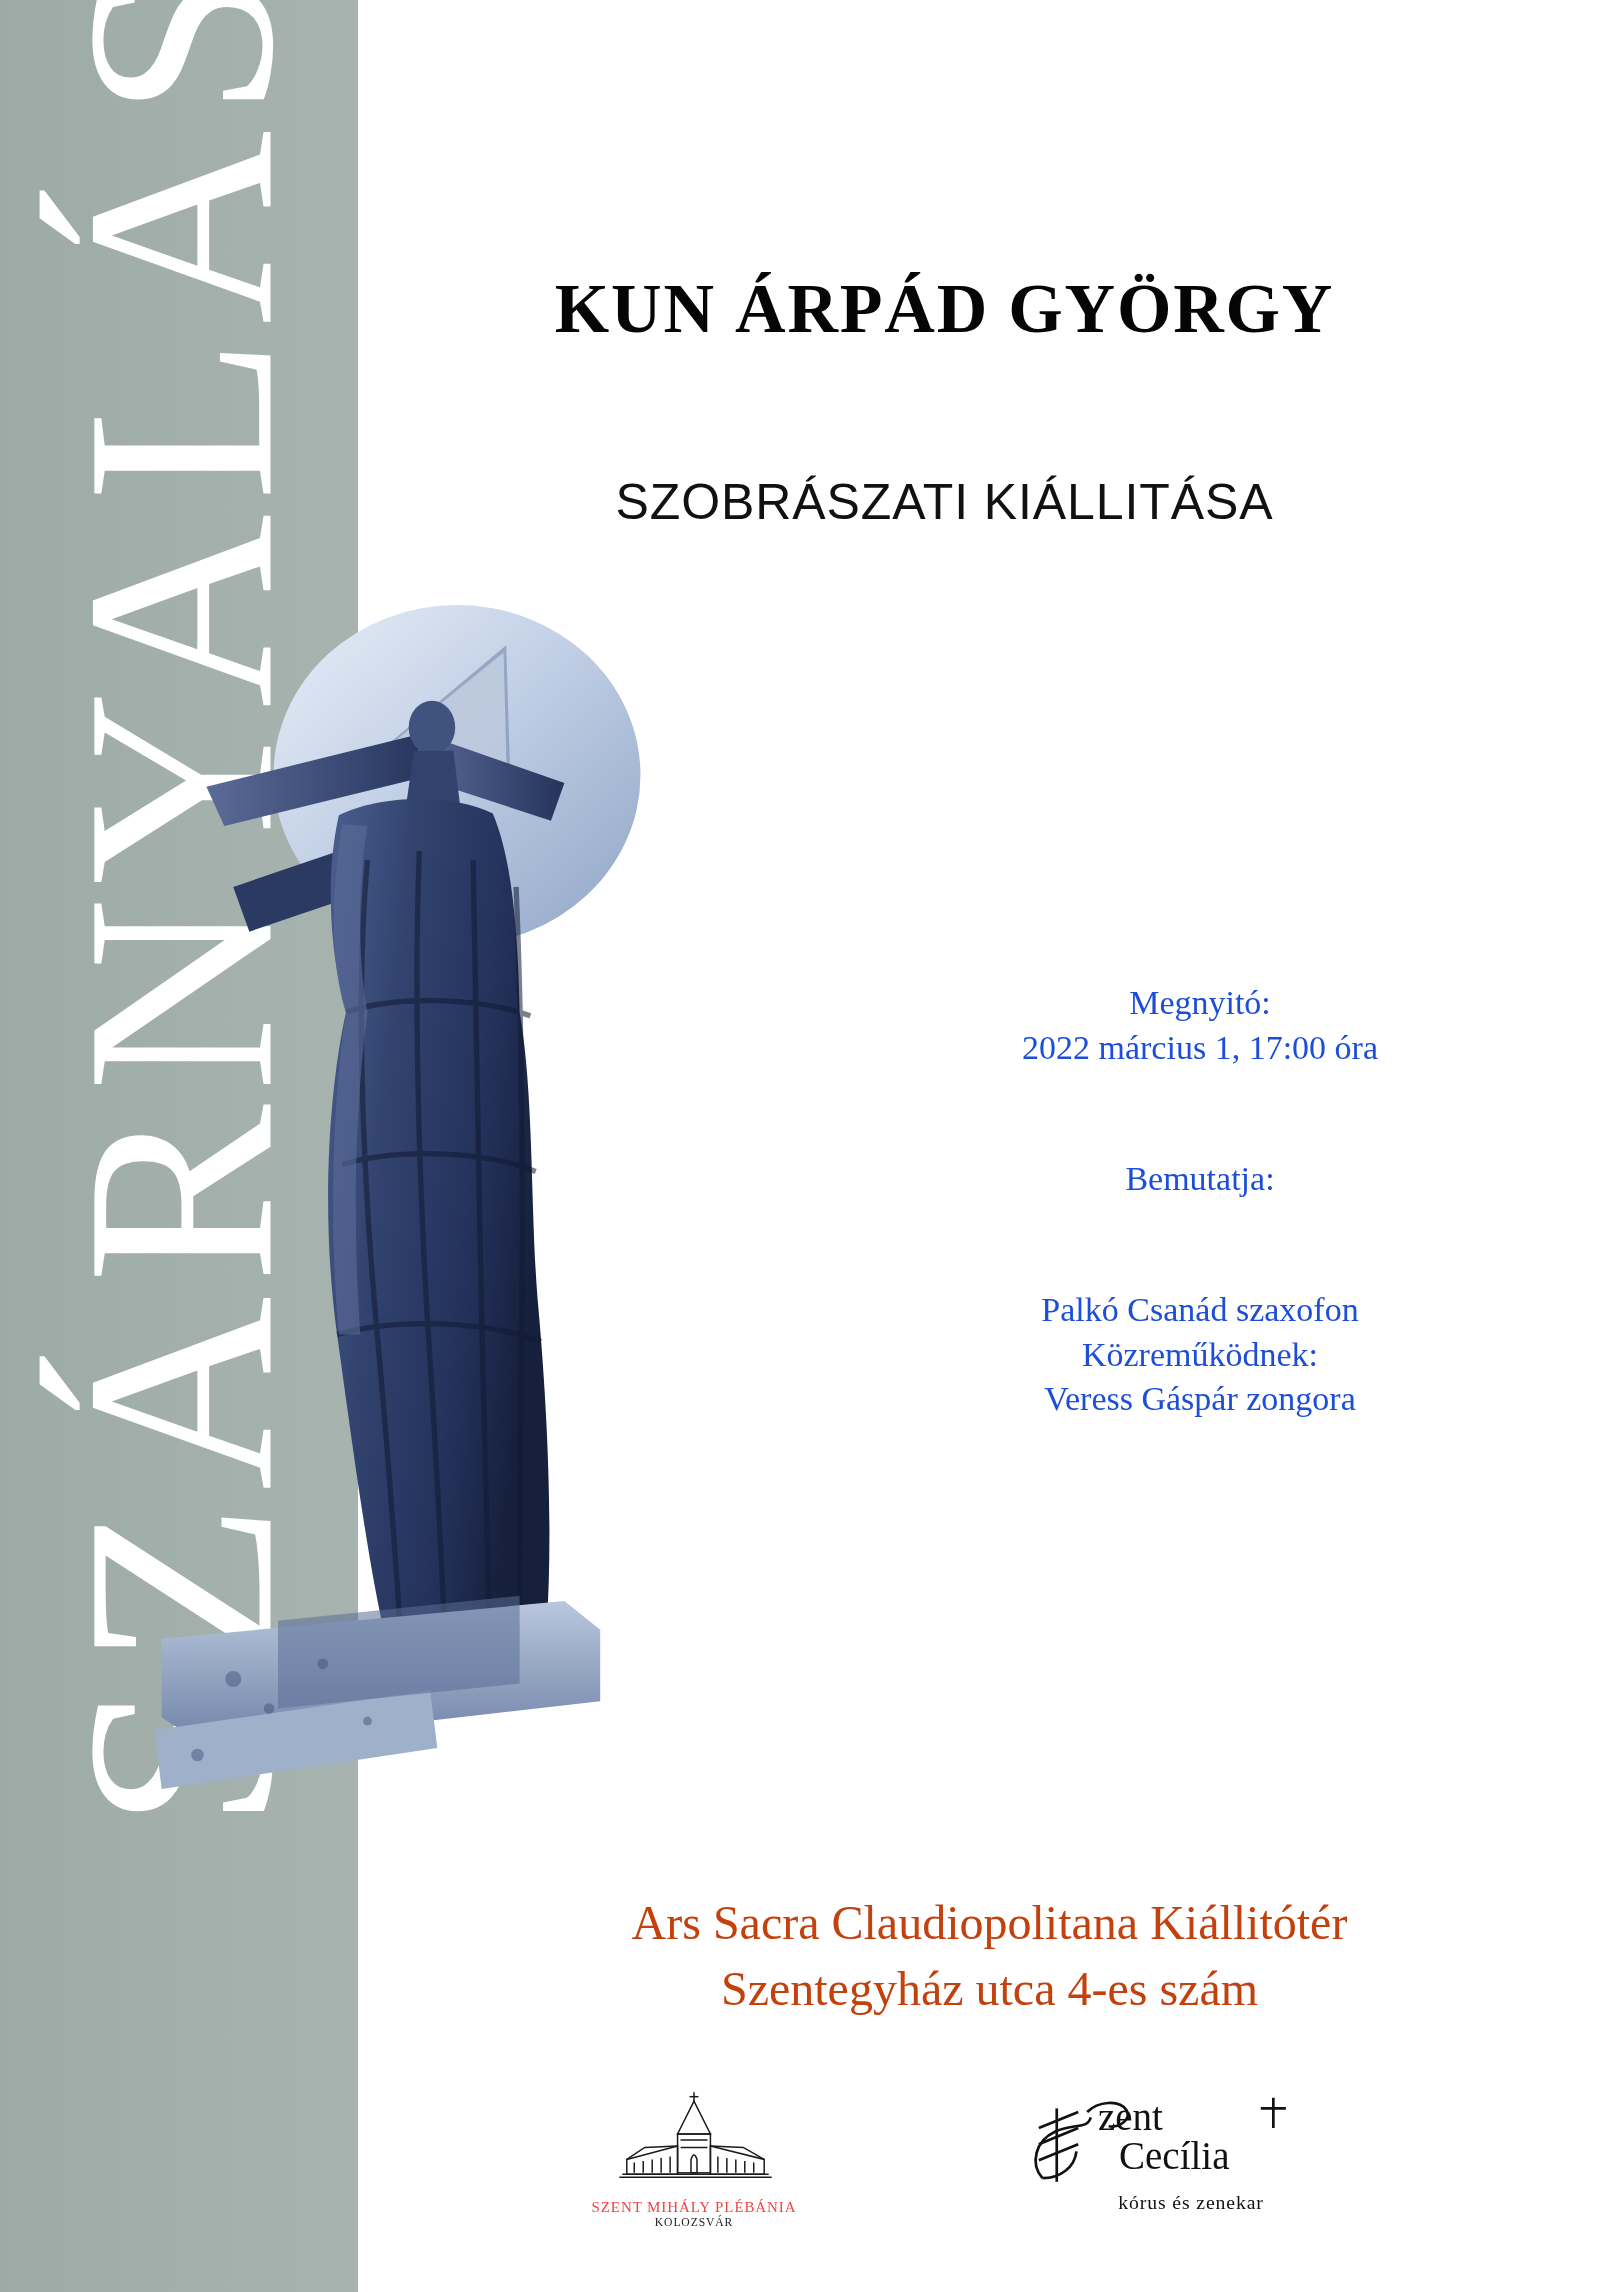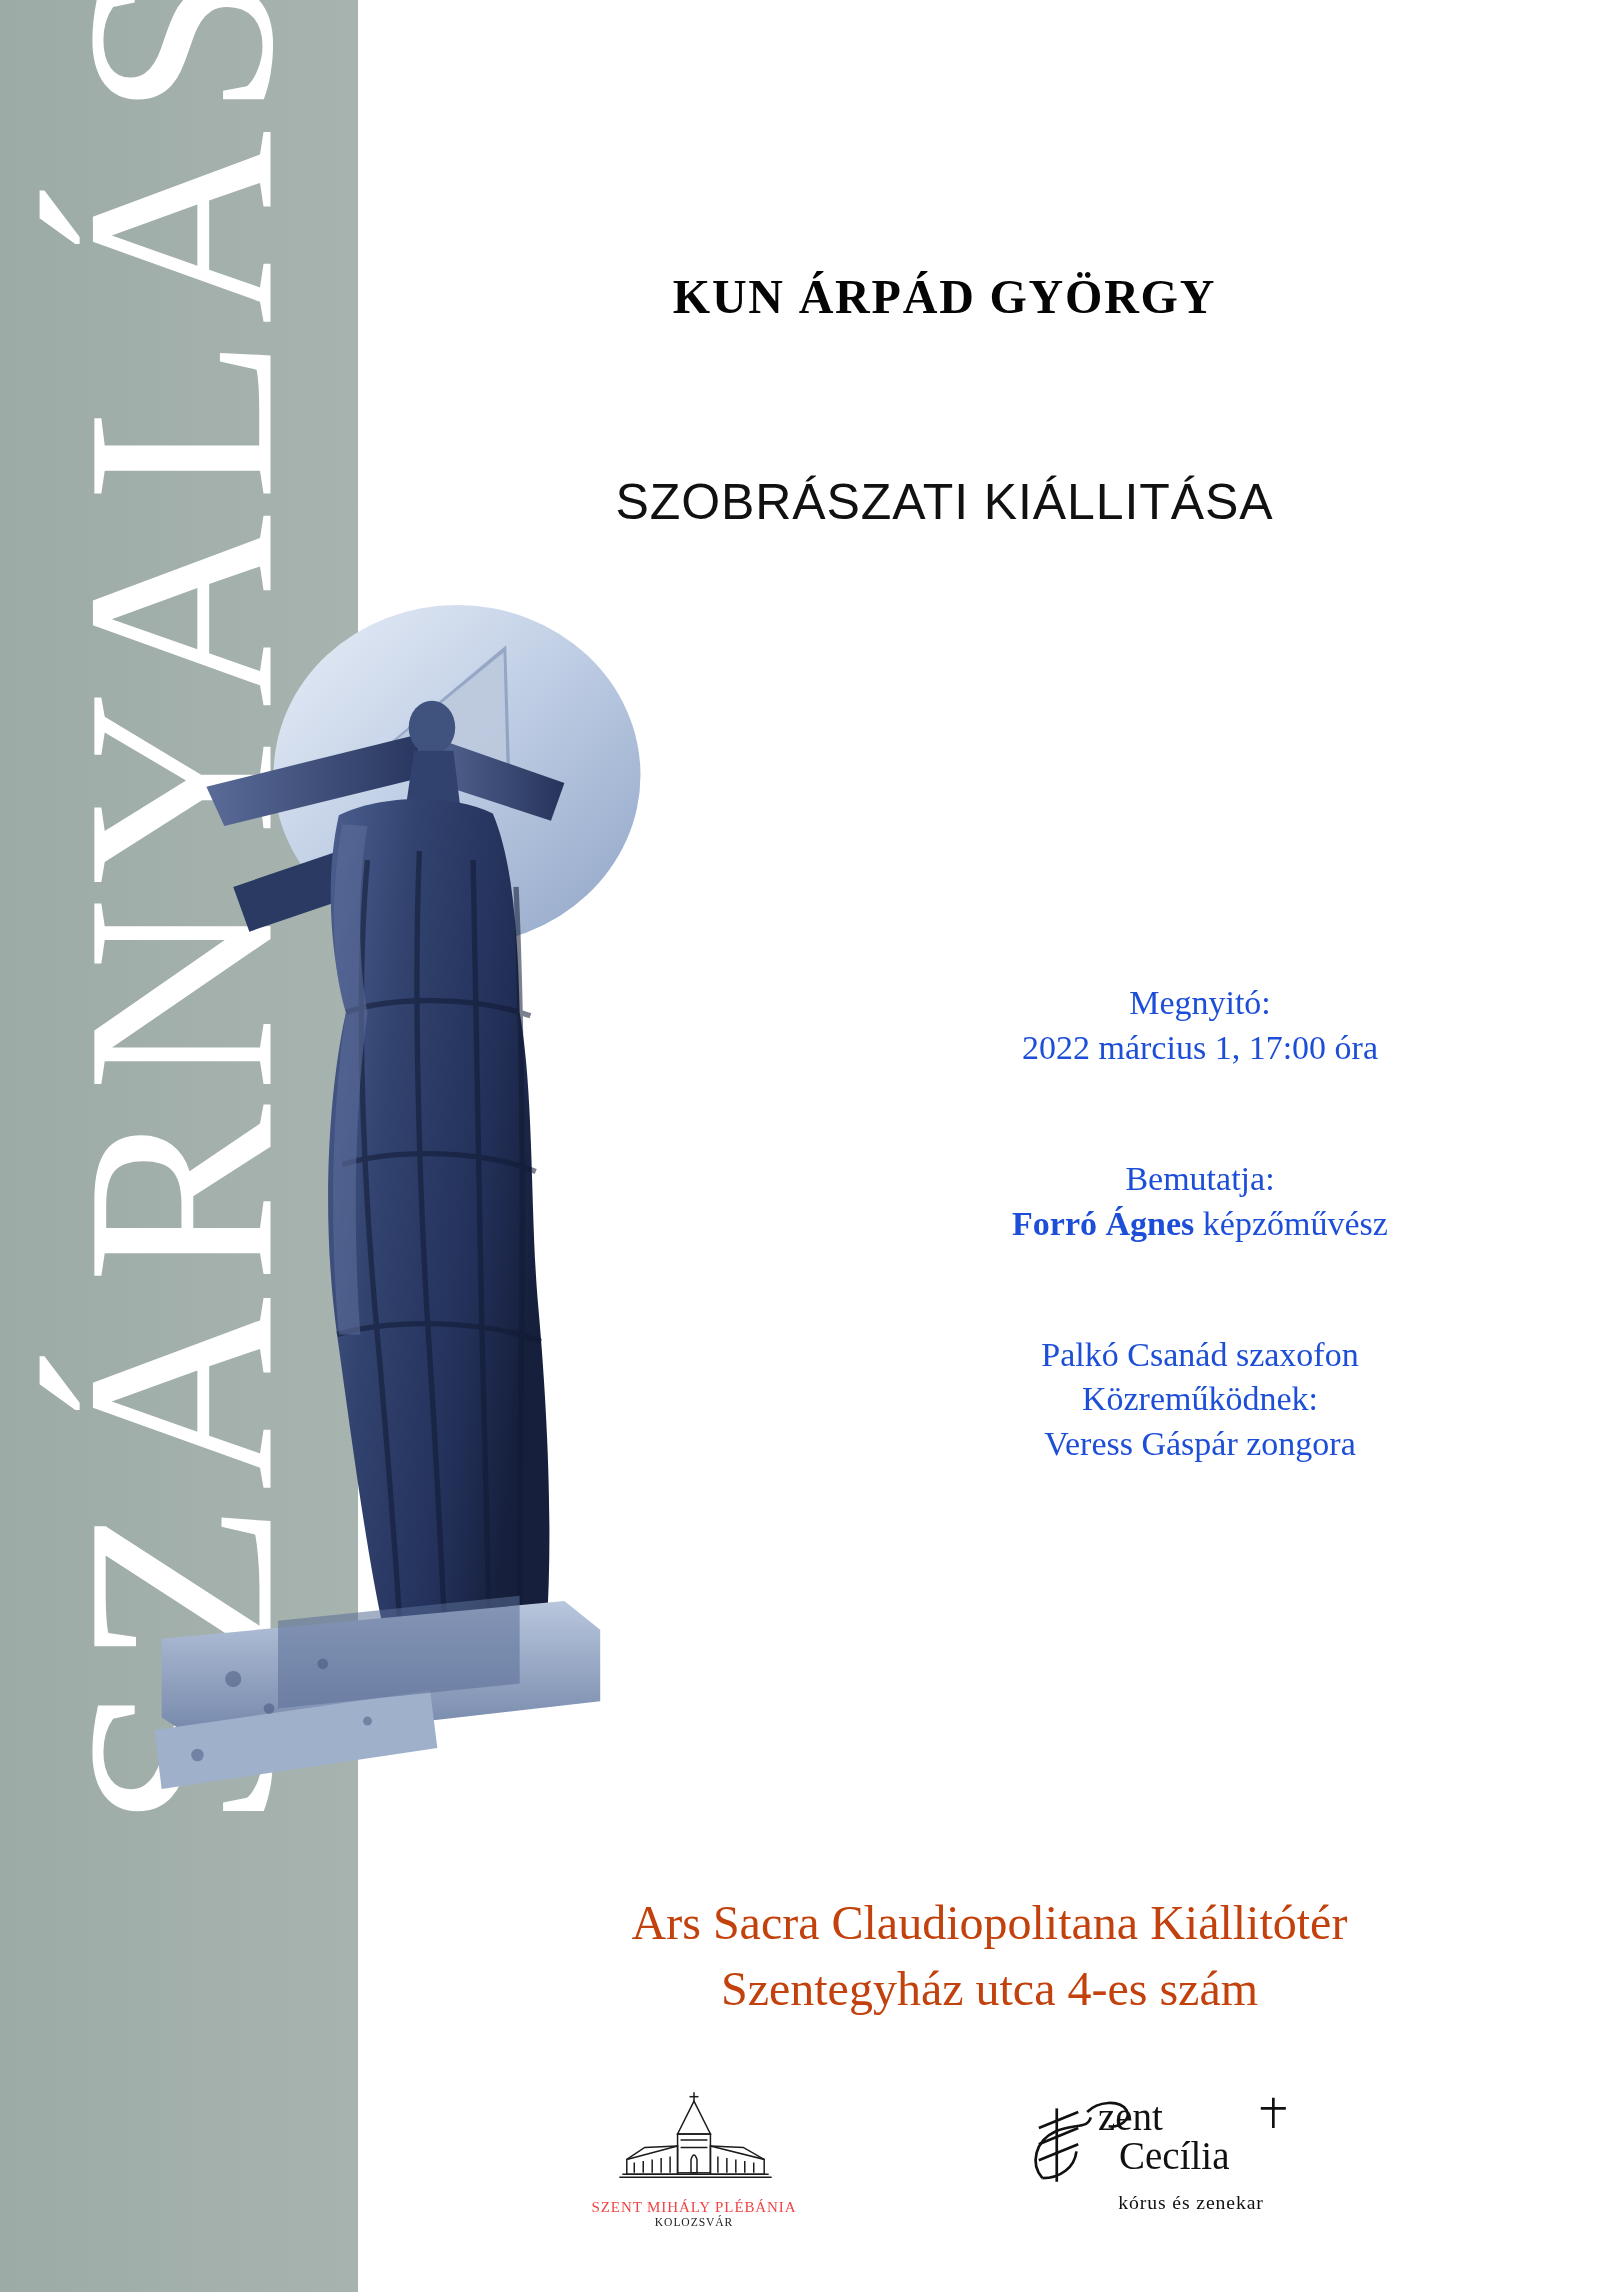--- a/index.html
+++ b/index.html
@@ -68,21 +68,21 @@
 
   
   .artist-name {
     position: absolute;
     left: 0;
     top: 269px;
     width: 1173px;
     text-align: center;
     font-family: "Liberation Serif", serif;
     font-weight: bold;
-    font-size: 48px;
+    font-size: 70px;
     letter-spacing: 1.8px;
     color: #050505;
   }
   .exhibition-subtitle {
     position: absolute;
     left: 0;
     top: 473px;
     width: 1173px;
     text-align: center;
     font-family: "Liberation Sans", sans-serif;
@@ -197,21 +197,20 @@
 
   <div class="details">
 
     <div class="block">
       <div class="line">Megnyitó:</div>
       <div class="line">2022 március 1, 17:00  óra</div>
     </div>
 
     <div class="block">
       <div class="line">Bemutatja:</div>
-      <div class="line"><span class="bold">Forró Ágnes</span><span> képzőművész</span></div>
     </div>
 
     <div class="block">
       <div class="line">Palkó Csanád szaxofon</div>
       <div class="line">Közreműködnek:</div>
       <div class="line">Veress Gáspár zongora</div>
     </div>
 
   </div>
 

